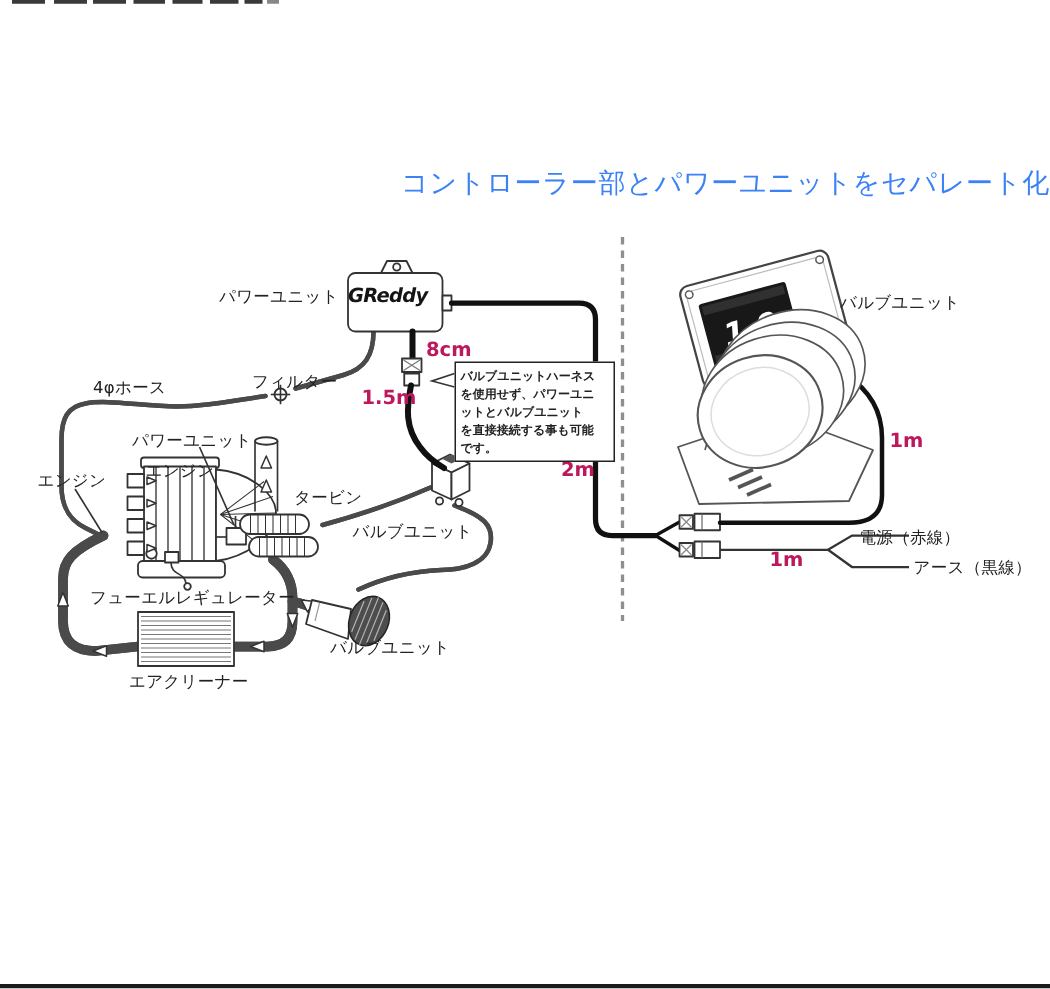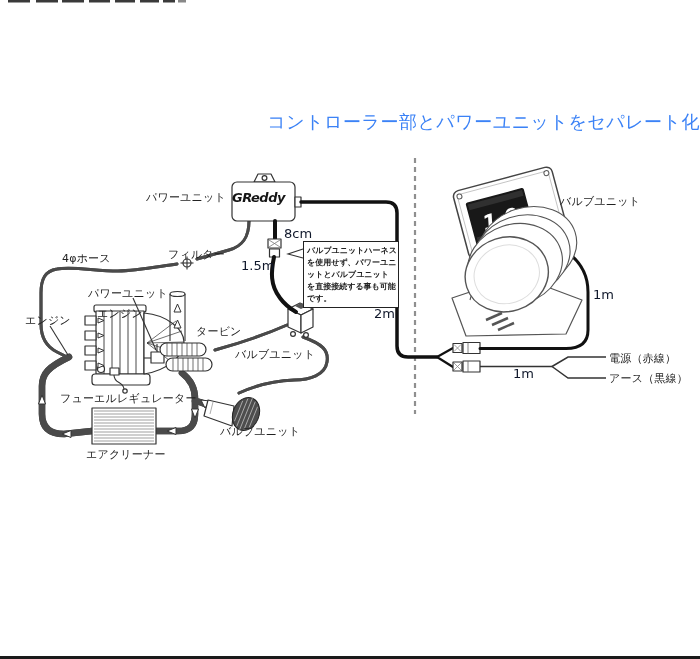--- a/index.html
+++ b/index.html
@@ -10,29 +10,29 @@
   svg{position:absolute;left:0;top:0;}
   .title{
     position:absolute;left:0;right:0;top:110px;text-align:right;
     font-size:18px;font-weight:500;letter-spacing:0.5px;color:#3b82f6;
   }
   .jl{ 
     position:absolute;font-size:11px;font-weight:400;letter-spacing:0.2px;
     color:#222;white-space:nowrap;
   }
   .meas{ 
-    position:absolute;font-size:13px;font-weight:normal;color:#0f172a;white-space:nowrap;
+    position:absolute;font-size:13px;font-weight:bold;color:#be185d;white-space:nowrap;
   }
   .brand{
     position:absolute;left:232px;top:190px;width:53px;
     font-size:13px;font-style:italic;font-weight:bold;letter-spacing:-0.5px;color:#151515;
   }
   .note{
     position:absolute;left:303px;top:241px;width:90px;
-    border:1.5px solid #222;background:#fff;padding:3px 1px 2px 3px;
+    border:1.5px solid #222;background:#fff;padding:3px 12px 2px 3px;
     font-size:8px;font-weight:600;line-height:1.5;color:#222;
   }
   .tube-o{stroke:#4a4a4a;stroke-width:3;fill:none;stroke-linecap:round;}
   .tube-i{stroke:#ffffff;stroke-width:1.6;fill:none;stroke-linecap:round;}
   .pipe-o{stroke:#4a4a4a;stroke-width:6.5;fill:none;stroke-linecap:round;stroke-linejoin:round;}
   .pipe-i{stroke:#ffffff;stroke-width:4.6;fill:none;stroke-linecap:round;stroke-linejoin:round;}
   .wire{stroke:#111;fill:none;stroke-linecap:round;stroke-linejoin:round;}
   .ln{stroke:#333;fill:none;stroke-width:1.1;}
   .part{fill:#fff;stroke:#333;stroke-width:1.2;stroke-linejoin:round;}
   .arr{fill:#fff;stroke:#333;stroke-width:1;stroke-linejoin:round;}
@@ -296,21 +296,21 @@
 <div class="jl" style="left:168px;top:247px">フィルター</div>
 <div class="jl" style="left:88px;top:286px">パワーユニット</div>
 <div class="jl" style="left:97px;top:306px">エンジン</div>
 <div class="jl" style="left:25px;top:313px">エンジン</div>
 <div class="jl" style="left:196px;top:324px">タービン</div>
 <div class="jl" style="left:235px;top:347px">バルブユニット</div>
 <div class="jl" style="left:60px;top:391px">フューエルレギュレーター</div>
 <div class="jl" style="left:220px;top:424px">バルブユニット</div>
 <div class="jl" style="left:86px;top:447px">エアクリーナー</div>
 <div class="jl" style="left:560px;top:194px">バルブユニット</div>
-<div class="jl" style="left:609px;top:351px">電源（赤線）</div>
+<div class="jl" style="left:573px;top:351px">電源（赤線）</div>
 <div class="jl" style="left:609px;top:371px">アース（黒線）</div>
 
 <div class="meas" style="left:284px;top:226px">8cm</div>
 <div class="meas" style="left:241px;top:258px">1.5m</div>
 <div class="meas" style="left:374px;top:306px">2m</div>
 <div class="meas" style="left:593px;top:287px">1m</div>
 <div class="meas" style="left:513px;top:366px">1m</div>
 
 <div class="note">バルブユニットハーネスを使用せず、パワーユニットとバルブユニットを直接接続する事も可能です。</div>
 

